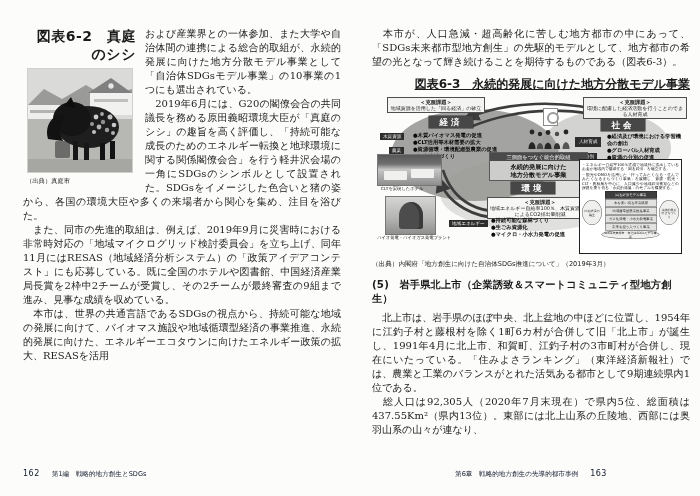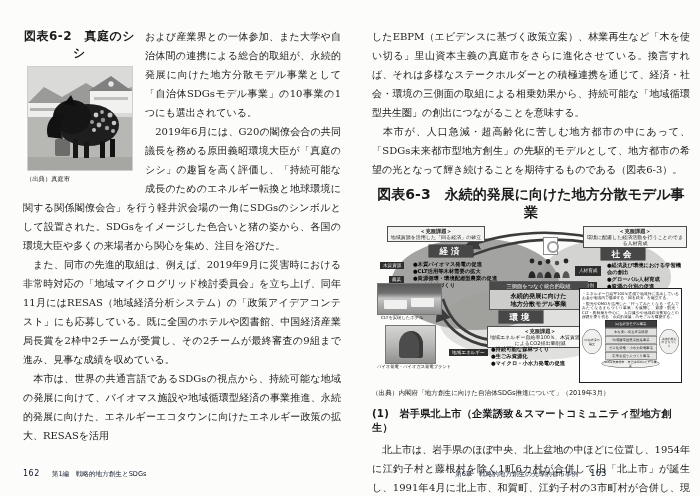--- a/index.html
+++ b/index.html
@@ -2,42 +2,42 @@
 <html><head>
 <meta charset="utf-8">
 <style>
   html,body { margin:0; padding:0; }
   body { width:700px; height:496px; background:#f6f6f4; }
   .stage { position:relative; width:700px; height:496px; background:#fcfcfb; overflow:hidden;
            color:#1b1b1b; font-family:"DejaVu Serif","Liberation Serif",serif; }
   .col { position:absolute; top:27px; width:318px; }
   .col-left { left:23px; }
   .col-right { left:372px; }
-  p.body { margin:0; font-size:10px; line-height:19px; text-align:justify; }
+  p.body { margin:0; font-size:10px; line-height:14px; text-align:justify; }
 
   
   .figblock { float:left; width:113px; margin:1px 9px 3px 0; }
   .figtitle { font-family:"DejaVu Sans","Liberation Sans",sans-serif; font-weight:bold;
-              font-size:12px; text-align:center; margin:0 0 4px 0; letter-spacing:0.5px; }
+              font-size:14px; text-align:right; margin:0 0 4px 0; letter-spacing:0.5px; }
   .shishi-wrap { width:104px; height:103px; margin-left:4px; border:0.5px solid #cfcfcd; }
   .figsrc { font-family:"DejaVu Sans","Liberation Sans",sans-serif; font-size:6.3px;
             margin:4px 0 0 3px; color:#222; }
 
   
   .footer { position:absolute; top:461px; font-family:"DejaVu Sans","Liberation Sans",sans-serif; color:#0f172a; }
   .f-left { left:23px; }
   .f-right { left:372px; width:318px; text-align:center; }
   .pagenum { font-size:8px; letter-spacing:0.5px; }
   .ftext  { font-size:6.6px; }
   .f-left .ftext { margin-left:12px; }
   .f-right .pagenum { margin-left:12px; }
 
   
   .fig63 { margin-top:7px; font-family:"DejaVu Sans","Liberation Sans",sans-serif; }
-  .fig63-title { font-weight:bold; font-size:14px; text-align:center; margin-bottom:4px; }
+  .fig63-title { font-weight:bold; font-size:12px; text-align:right; margin-bottom:4px;text-decoration:underline; }
   .fig63-canvas { position:relative; width:312px; height:158px; margin:0 auto; }
   .fig63-src { font-size:6.6px; margin-top:5px; color:#222; }
   .venn { position:absolute; left:0; top:0; }
 
   .pill { position:absolute; background:#474747; color:#fff; font-weight:bold; text-align:center;
           font-size:8.5px; line-height:12px; letter-spacing:3px; width:44px; height:12px;
           box-shadow:0 0 0 0.5px #2e2e2e; }
   .issue { position:absolute; border:0.8px solid #4f4f4f; background:#f3f3f1; text-align:center; padding:1px 2px; }
   .issue .hd { font-size:5.3px; font-weight:bold; line-height:6px; }
   .issue .bd { font-size:5px; line-height:6px; }
@@ -136,21 +136,20 @@
     <div class="clear"></div>
     <p class="body">　また、同市の先進的取組は、例えば、2019年9月に災害時における非常時対応の「地域マイクログリッド検討委員会」を立ち上げ、同年11月にはRESAS（地域経済分析システム）の「政策アイデアコンテスト」にも応募している。既に全国のホテルや図書館、中国経済産業局長賞を2枠中2チームが受賞し、その2チームが最終審査の9組まで進み、見事な成績を収めている。</p>
     <p class="body">　本市は、世界の共通言語であるSDGsの視点から、持続可能な地域の発展に向けて、バイオマス施設や地域循環型経済の事業推進、永続的発展に向けた、エネルギーエコタウンに向けたエネルギー政策の拡大、RESASを活用</p>
   </div>
 
   <div class="footer f-left">
     <span class="pagenum">162</span><span class="ftext">第1編　戦略的地方創生とSDGs</span>
   </div>
 
   <div class="col col-right">
-    <p class="body">したEBPM（エビデンスに基づく政策立案）、林業再生など「木を使い切る」里山資本主義の真庭市をさらに進化させている。換言すれば、それは多様なステークホルダーとの積極連携を通じて、経済・社会・環境の三側面の取組による相乗効果から、持続可能な「地域循環型共生圏」の創出につながることを意味する。</p>
     <p class="body">　本市が、人口急減・超高齢化に苦しむ地方都市の中にあって、「SDGs未来都市型地方創生」の先駆的モデルとして、地方都市の希望の光となって輝き続けることを期待するものである（図表6-3）。</p>
 
     <div class="fig63">
       <div class="fig63-title">図表6-3　永続的発展に向けた地方分散モデル事業</div>
 
       <div class="fig63-canvas">
         <svg class="venn" width="312" height="158" viewBox="0 0 312 158">
           <defs>
             <marker id="ah" markerWidth="7" markerHeight="7" refX="5" refY="3" orient="auto">
               <path d="M0,0 L6.5,3 L0,6 Z" fill="#3c3c3c"></path>
@@ -177,21 +176,21 @@
           <div class="hd">＜克服課題＞</div>
           <div class="bd">環境に配慮した経済活動を行うことのできる人材育成</div>
         </div>
         <div class="issue" style="left:112px; top:100px; width:100px; background:#f7f7f5;">
           <div class="hd">＜克服課題＞</div>
           <div class="bd">地域エネルギー自給率100％、木質資源活用によるCO2排出量削減</div>
         </div>
 
         <div class="pill" style="left:54px; top:19px;">経済</div>
         <div class="pill" style="left:226px; top:22px;">社会</div>
-        <div class="pill" style="left:124px; top:85px;">環境</div>
+        <div class="pill" style="left:136px; top:85px;">環境</div>
 
         <div class="tag" style="left:5px; top:36px;">木質資源</div>
         <div class="tag" style="left:14px; top:50px;">農業</div>
         <div class="tag" style="left:14px; top:58px;">観光</div>
         <div class="blist" style="left:38px; top:35px; width:118px; color:#0a0a0a;">
           <div>●木質バイオマス発電の促進</div>
           <div>●CLT活用等木材需要の拡大</div>
           <div>●資源循環・環境配慮型農業の促進</div>
           <div>●観光地域づくり</div>
         </div>
@@ -258,21 +257,21 @@
               <div class="foval" style="left:154px; top:18px;">永続的発展のまちづくり</div>
               <div class="foval bottom">SDGs未来都市・自治体SDGsモデル事業</div>
             </div>
           </div>
         </div>
       </div>
 
       <div class="fig63-src">（出典）内閣府「地方創生に向けた自治体SDGs推進について」（2019年3月）</div>
     </div>
 
-    <div class="sec-heading">(1)　岩手県北上市（企業誘致＆スマートコミュニティ型地方創生）</div>
+    <div class="sec-heading">(5)　岩手県北上市（企業誘致＆スマートコミュニティ型地方創生）</div>
     <p class="body">　北上市は、岩手県のほぼ中央、北上盆地の中ほどに位置し、1954年に江釣子村と藤根村を除く1町6カ村が合併して旧「北上市」が誕生し、1991年4月に北上市、和賀町、江釣子村の3市町村が合併し、現在にいたっている。「住みよさランキング」（東洋経済新報社）では、農業と工業のバランスがとれた活気ある都市として9期連続県内1位である。</p>
     <p class="body">　総人口は92,305人（2020年7月末現在）で県内5位、総面積は437.55Km²（県内13位）。東部には北上山系の丘陵地、西部には奥羽山系の山々が連なり、</p>
   </div>
 
   <div class="footer f-right">
     <span class="ftext">第6章　戦略的地方創生の先導的都市事例</span><span class="pagenum">163</span>
   </div>
 
 </div>
 

